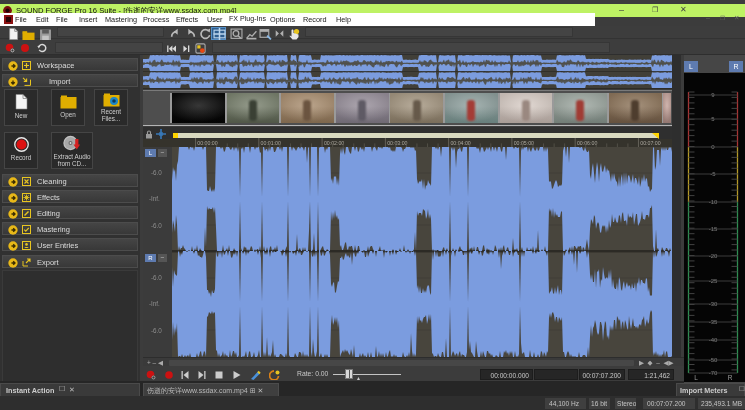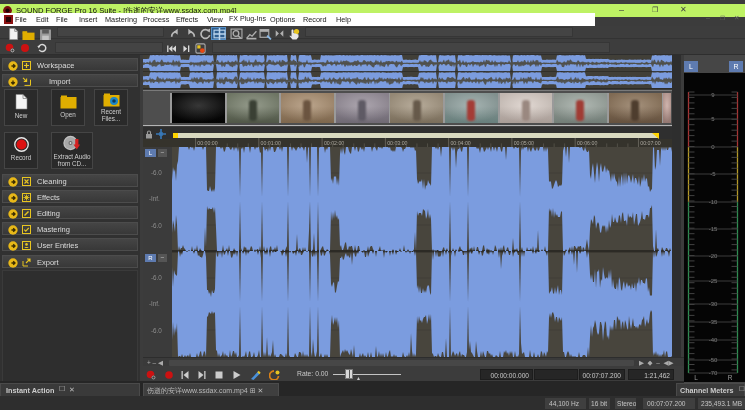--- a/index.html
+++ b/index.html
@@ -33,21 +33,21 @@
   <rect x="0" y="0" width="9" height="9" fill="#8c1212"></rect>
         <rect x="2" y="2" width="5" height="5" fill="#2a0505"></rect>
       </svg>
  <span class="abs menu" style="left:15px;top:2px;font-size:7.3px;color:#1a1a1a">File</span>
  <span class="abs menu" style="left:36px;top:2px;font-size:7.3px;color:#1a1a1a">Edit</span>
  <span class="abs menu" style="left:56px;top:2px;font-size:7.3px;color:#1a1a1a">File</span>
  <span class="abs menu" style="left:79px;top:2px;font-size:7.3px;color:#1a1a1a">Insert</span>
  <span class="abs menu" style="left:105px;top:2px;font-size:7.3px;color:#1a1a1a">Mastering</span>
  <span class="abs menu" style="left:143px;top:2px;font-size:7.3px;color:#1a1a1a">Process</span>
  <span class="abs menu" style="left:176px;top:2px;font-size:7.3px;color:#1a1a1a">Effects</span>
- <span class="abs menu" style="left:207px;top:2px;font-size:7.3px;color:#1a1a1a">View</span>
+ <span class="abs menu" style="left:207px;top:2px;font-size:7.3px;color:#1a1a1a">User</span>
  <span class="abs menu" style="left:229px;top:2px;font-size:7.1px;color:#1a1a1a">FX Plug-Ins</span>
  <span class="abs menu" style="left:270px;top:2px;font-size:7.3px;color:#1a1a1a">Options</span>
  <span class="abs menu" style="left:303px;top:2px;font-size:7.3px;color:#1a1a1a">Record</span>
  <span class="abs menu" style="left:336px;top:2px;font-size:7.3px;color:#1a1a1a">Help</span>
  <span class="abs" style="left:706px;top:1px;font-size:7px;color:#666">–</span>
  <span class="abs" style="left:720px;top:1.5px;font-size:5.5px;color:#666">❐</span>
  <span class="abs" style="left:734px;top:1px;font-size:6.5px;color:#666">✕</span>
 </div>
 
 <div class="abs" style="left:0;top:26px;width:745px;height:13px;background:#3d3d3d;border-bottom:1px solid #333">
@@ -643,21 +643,21 @@
     <text x="29" y="269" font-size="6" fill="#7a7a7a" text-anchor="middle" font-family="Liberation Sans">-40</text>
     <line x1="4.5" y1="287" x2="53.5" y2="287" stroke="#3d3d3d" stroke-width="1"></line>
     <text x="29" y="289" font-size="6" fill="#7a7a7a" text-anchor="middle" font-family="Liberation Sans">-50</text>
     <line x1="4.5" y1="300" x2="53.5" y2="300" stroke="#3d3d3d" stroke-width="1"></line>
     <text x="29" y="302" font-size="6" fill="#7a7a7a" text-anchor="middle" font-family="Liberation Sans">-70</text>
     <text x="12" y="307" font-size="6.5" fill="#9a9a9a" text-anchor="middle">L</text>
     <text x="46" y="307" font-size="6.5" fill="#9a9a9a" text-anchor="middle">R</text>
   </svg>
 
 <div class="abs" style="left:676px;top:383px;width:69px;height:13px;background:#3a3a3a;border:1px solid #4a4a4a;border-bottom:0">
- <span class="abs" style="left:3px;top:2px;font-size:7.2px;font-weight:bold;color:#cccccc">Channel Meters</span>
+ <span class="abs" style="left:3px;top:2px;font-size:7.2px;font-weight:bold;color:#cccccc">Import Meters</span>
  <span class="abs" style="left:62px;top:1px;font-size:6.5px;color:#bbb">☐</span>
 </div>
 
 <div class="abs" style="left:0;top:396px;width:745px;height:14px;background:#2e2e2e">
  <div class="statcell" style="left:545px;width:41px">44,100 Hz</div>
  <div class="statcell" style="left:589px;width:21px;padding-left:2px;padding-right:2px">16 bit</div>
  <div class="statcell" style="left:615px;width:21px;padding-left:2px;padding-right:2px">Stereo</div>
  <div class="statcell" style="left:643px;width:52px">00:07:07.200</div>
  <div class="statcell" style="left:698px;width:47px;padding-left:3px">235,493.1 MB</div>
 </div>

